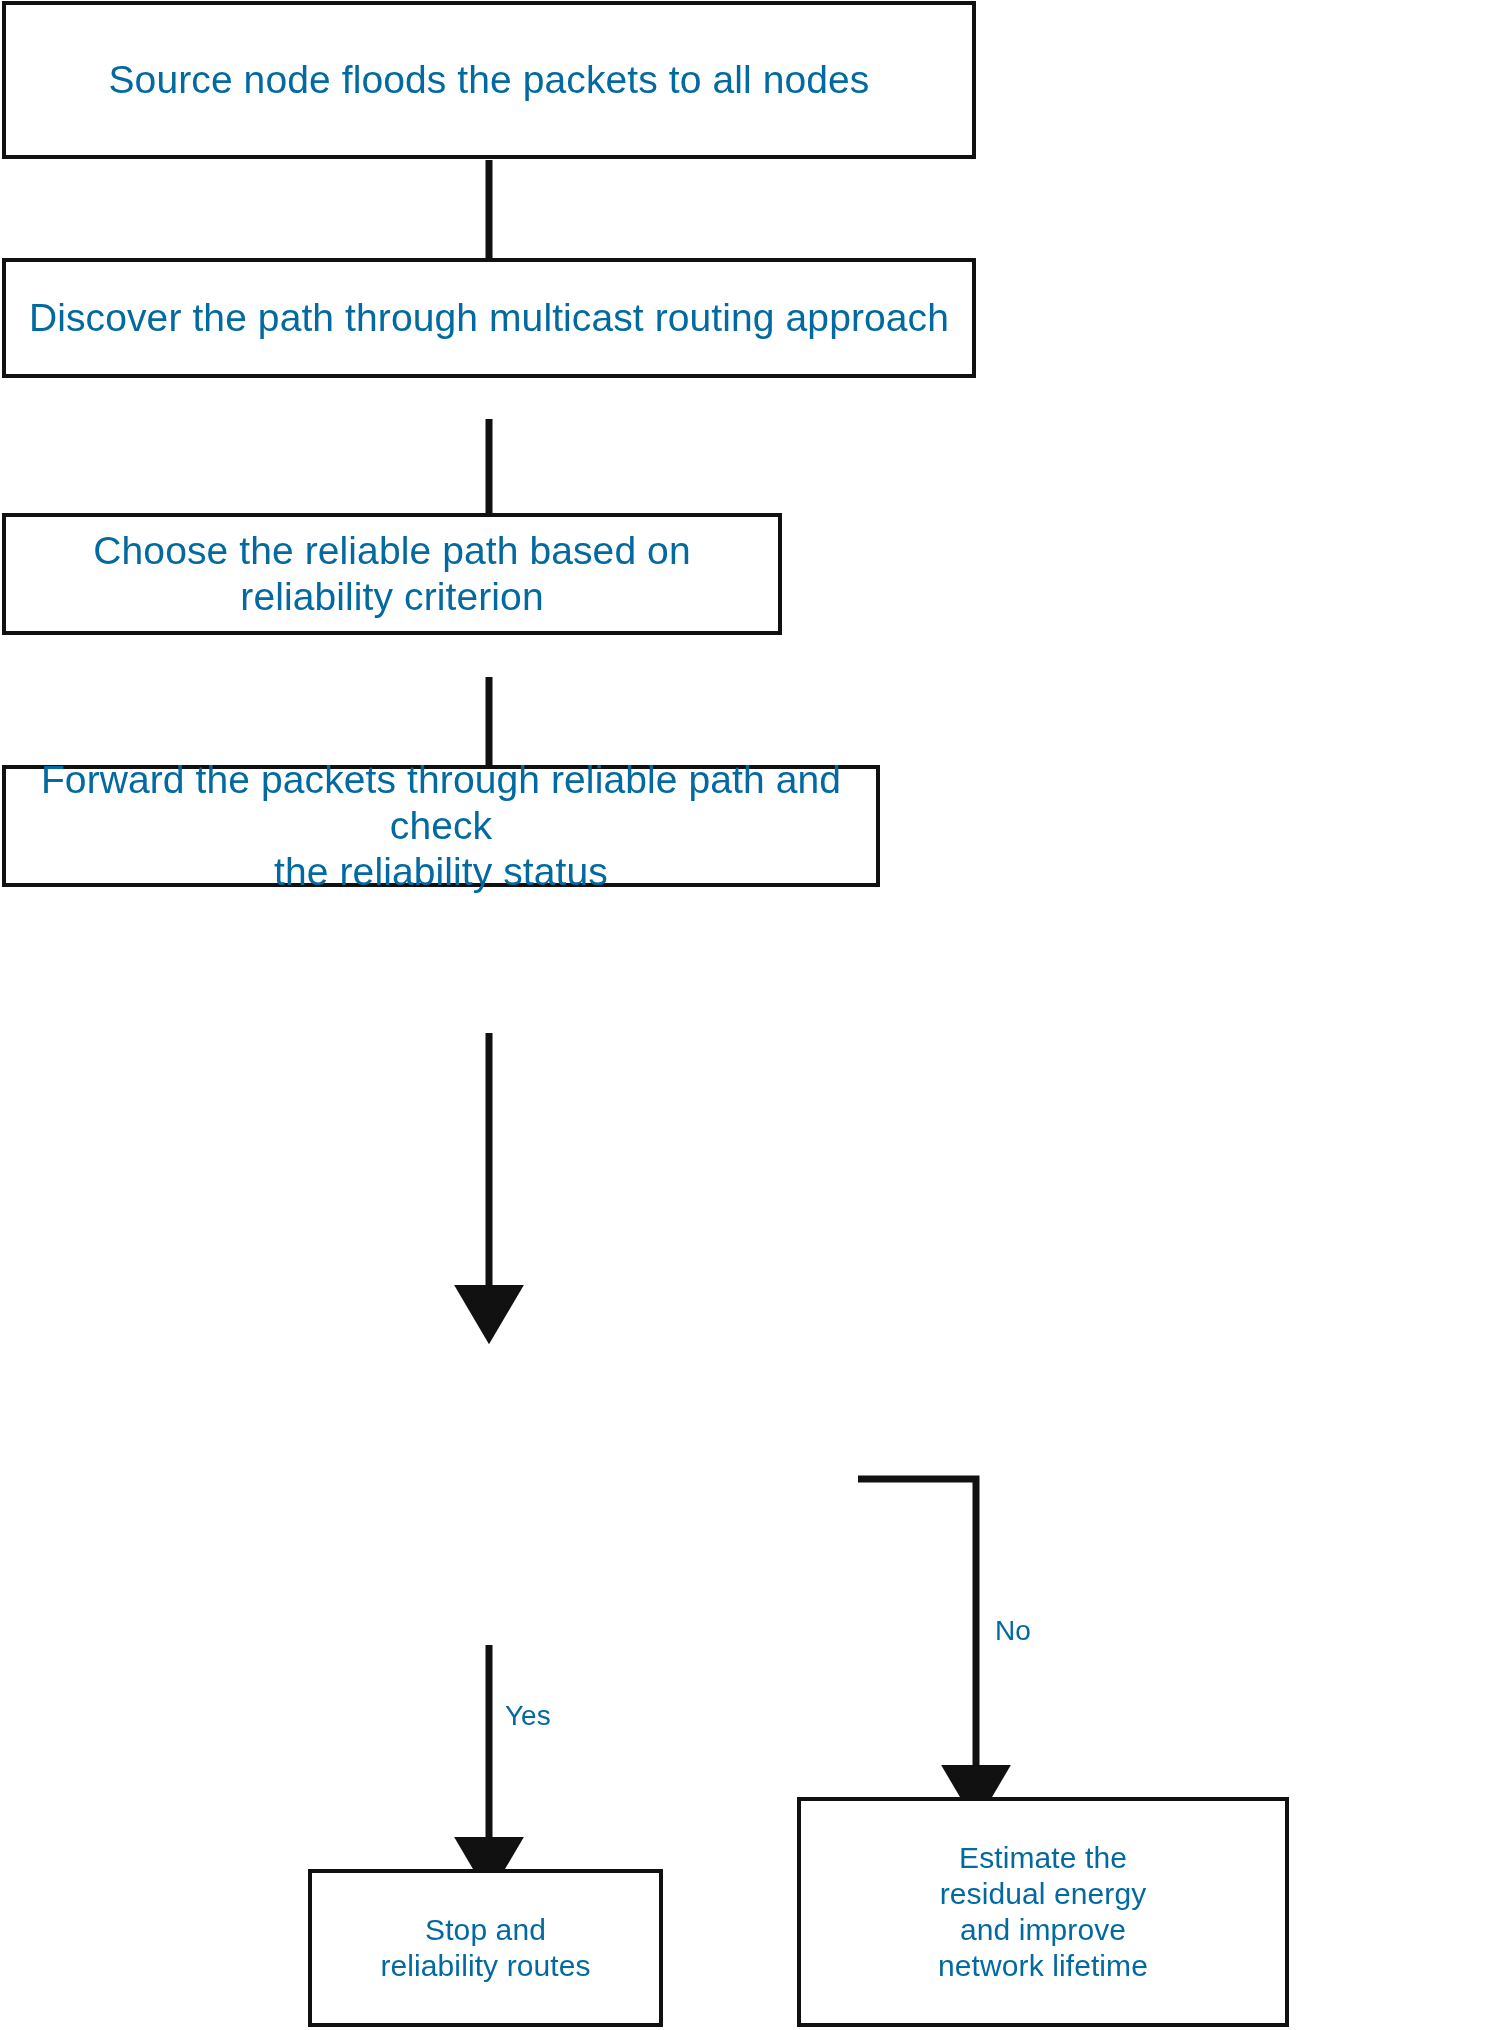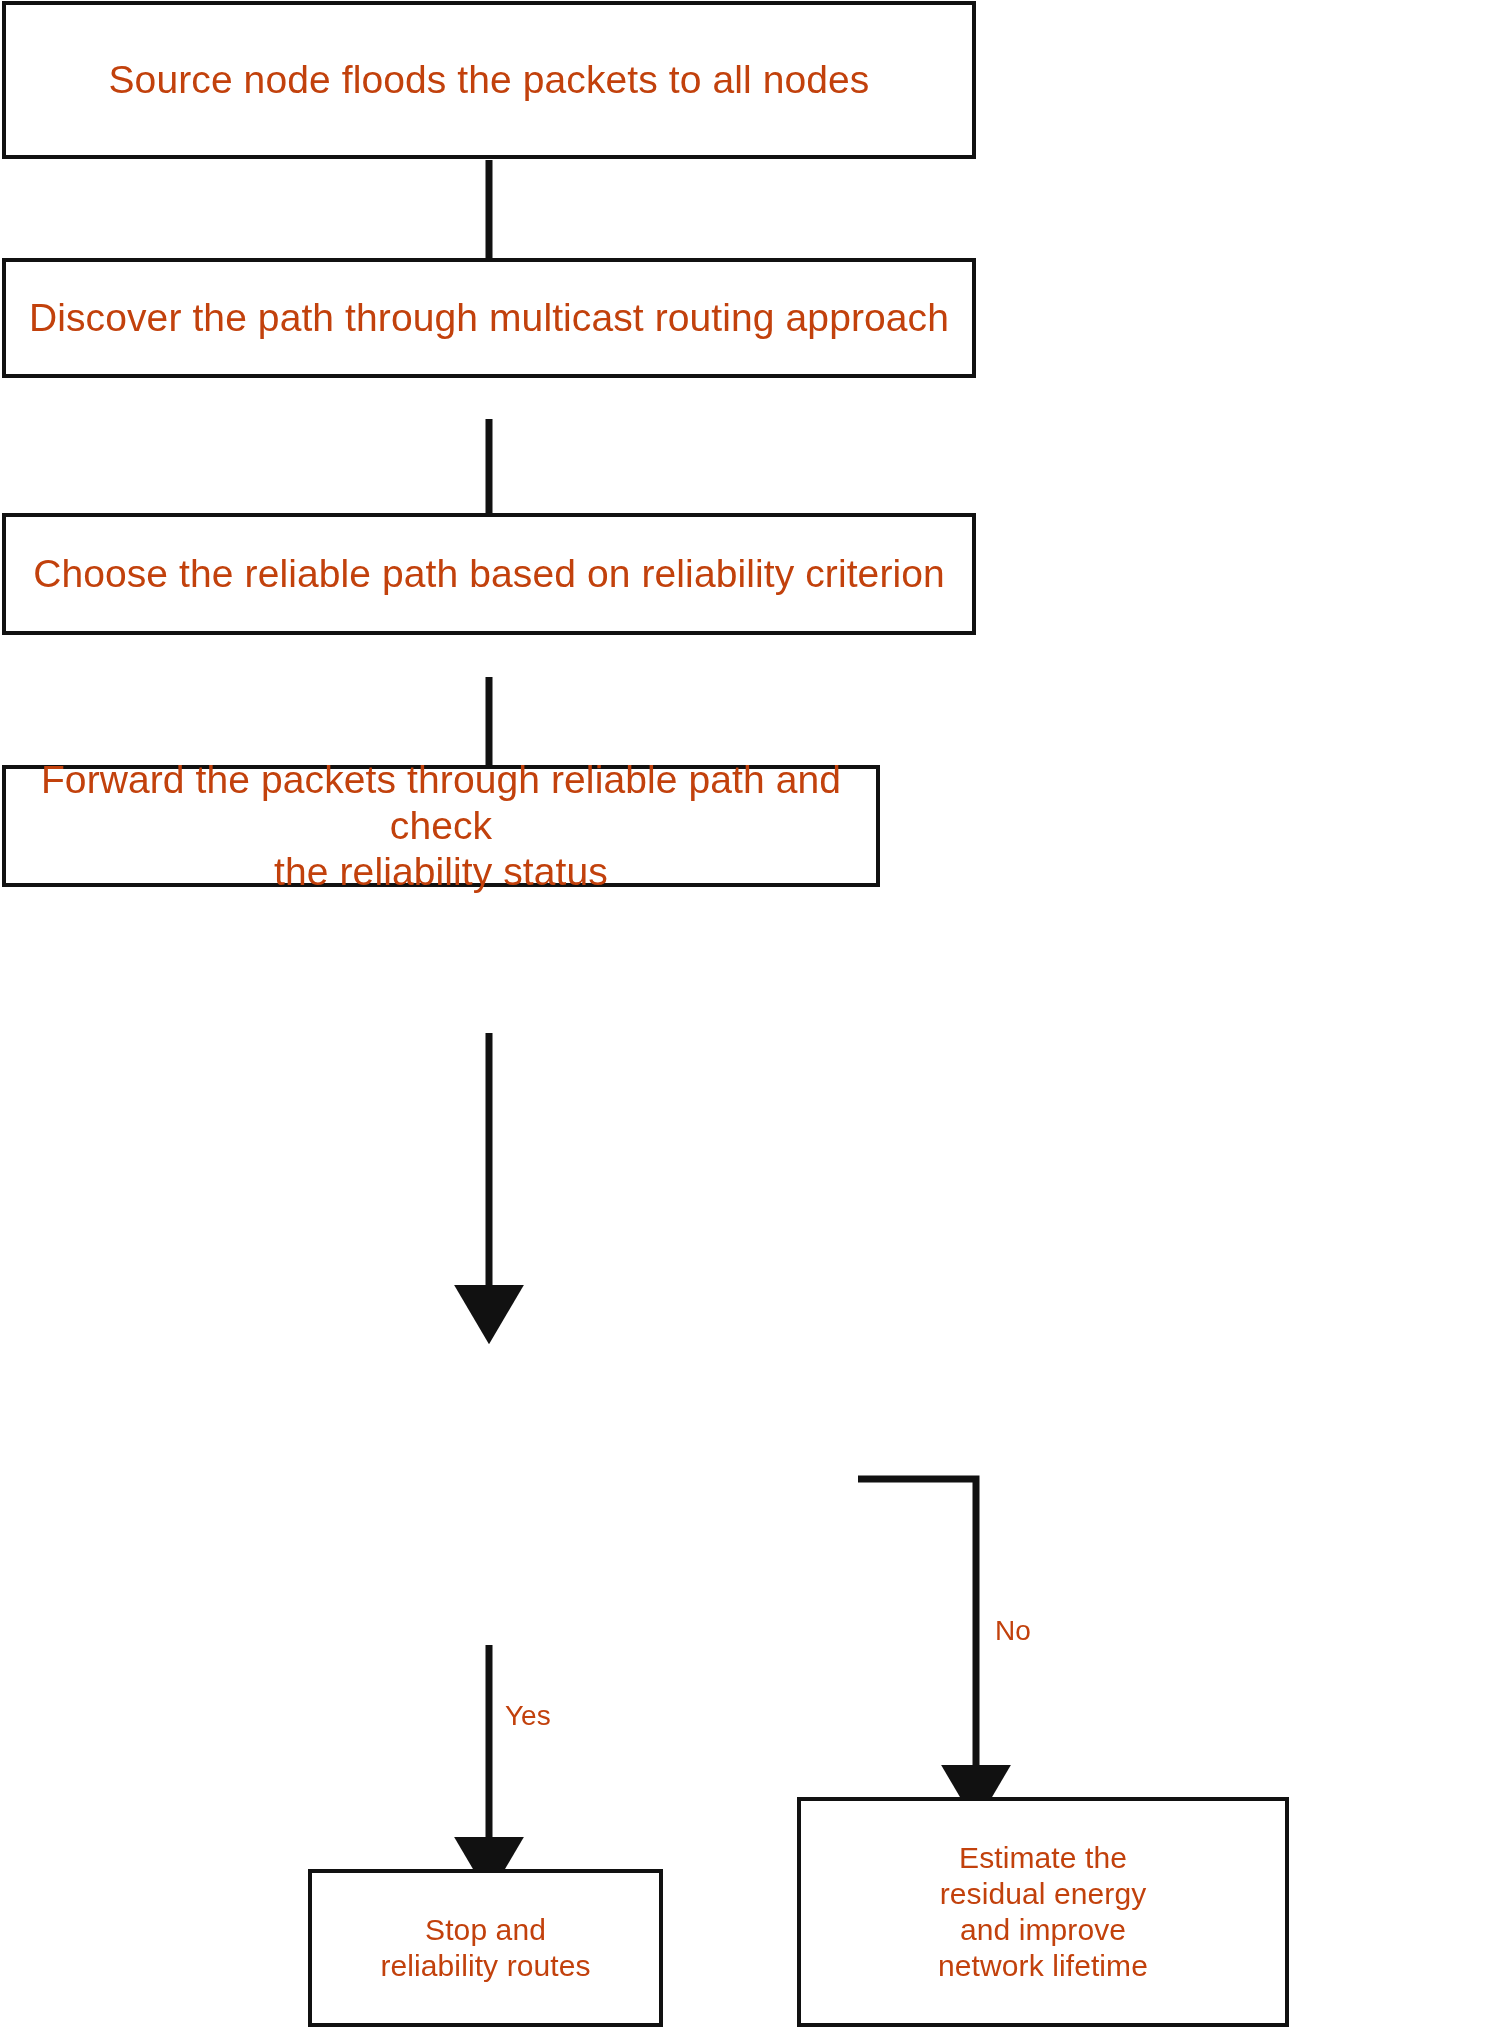--- a/index.html
+++ b/index.html
@@ -7,21 +7,21 @@
     padding: 0;
     background: #ffffff;
   }
   #canvas {
     position: relative;
     width: 1492px;
     height: 2030px;
     background: #ffffff;
     overflow: hidden;
     font-family: "Liberation Sans", sans-serif;
-    color: #c2410c;
+    color: #0369a1;
   }
   .node {
     position: absolute;
     box-sizing: border-box;
     display: flex;
     align-items: center;
     justify-content: center;
     text-align: center;
   }
   .proc {
@@ -92,21 +92,21 @@
   </svg>
 
   <div class="node proc" style="left:2px; top:1px; width:974px; height:158px;">
     <div class="txt">Source node floods the packets to all nodes</div>
   </div>
 
   <div class="node proc" style="left:2px; top:258px; width:974px; height:120px;">
     <div class="txt">Discover the path through multicast routing approach</div>
   </div>
 
-  <div class="node proc" style="left:2px; top:513px; width:974px; height:122px;text-align:center;">
+  <div class="node proc" style="left:2px; top:513px; width:780px; height:122px;text-align:center;">
     <div class="txt">Choose the reliable path based on reliability criterion</div>
   </div>
 
   <div class="node proc" style="left:2px; top:765px; width:878px; height:122px;">
     <div class="txt">Forward the packets through reliable path and check
 the reliability status</div>
   </div>
 
 
   <div class="edge-label" style="left:505px; top:1702px;">Yes</div>

